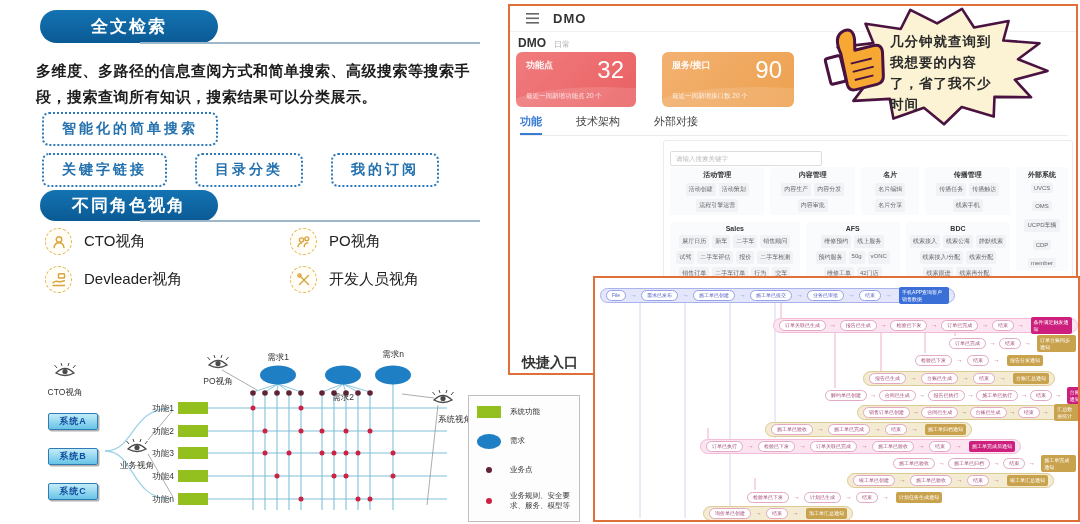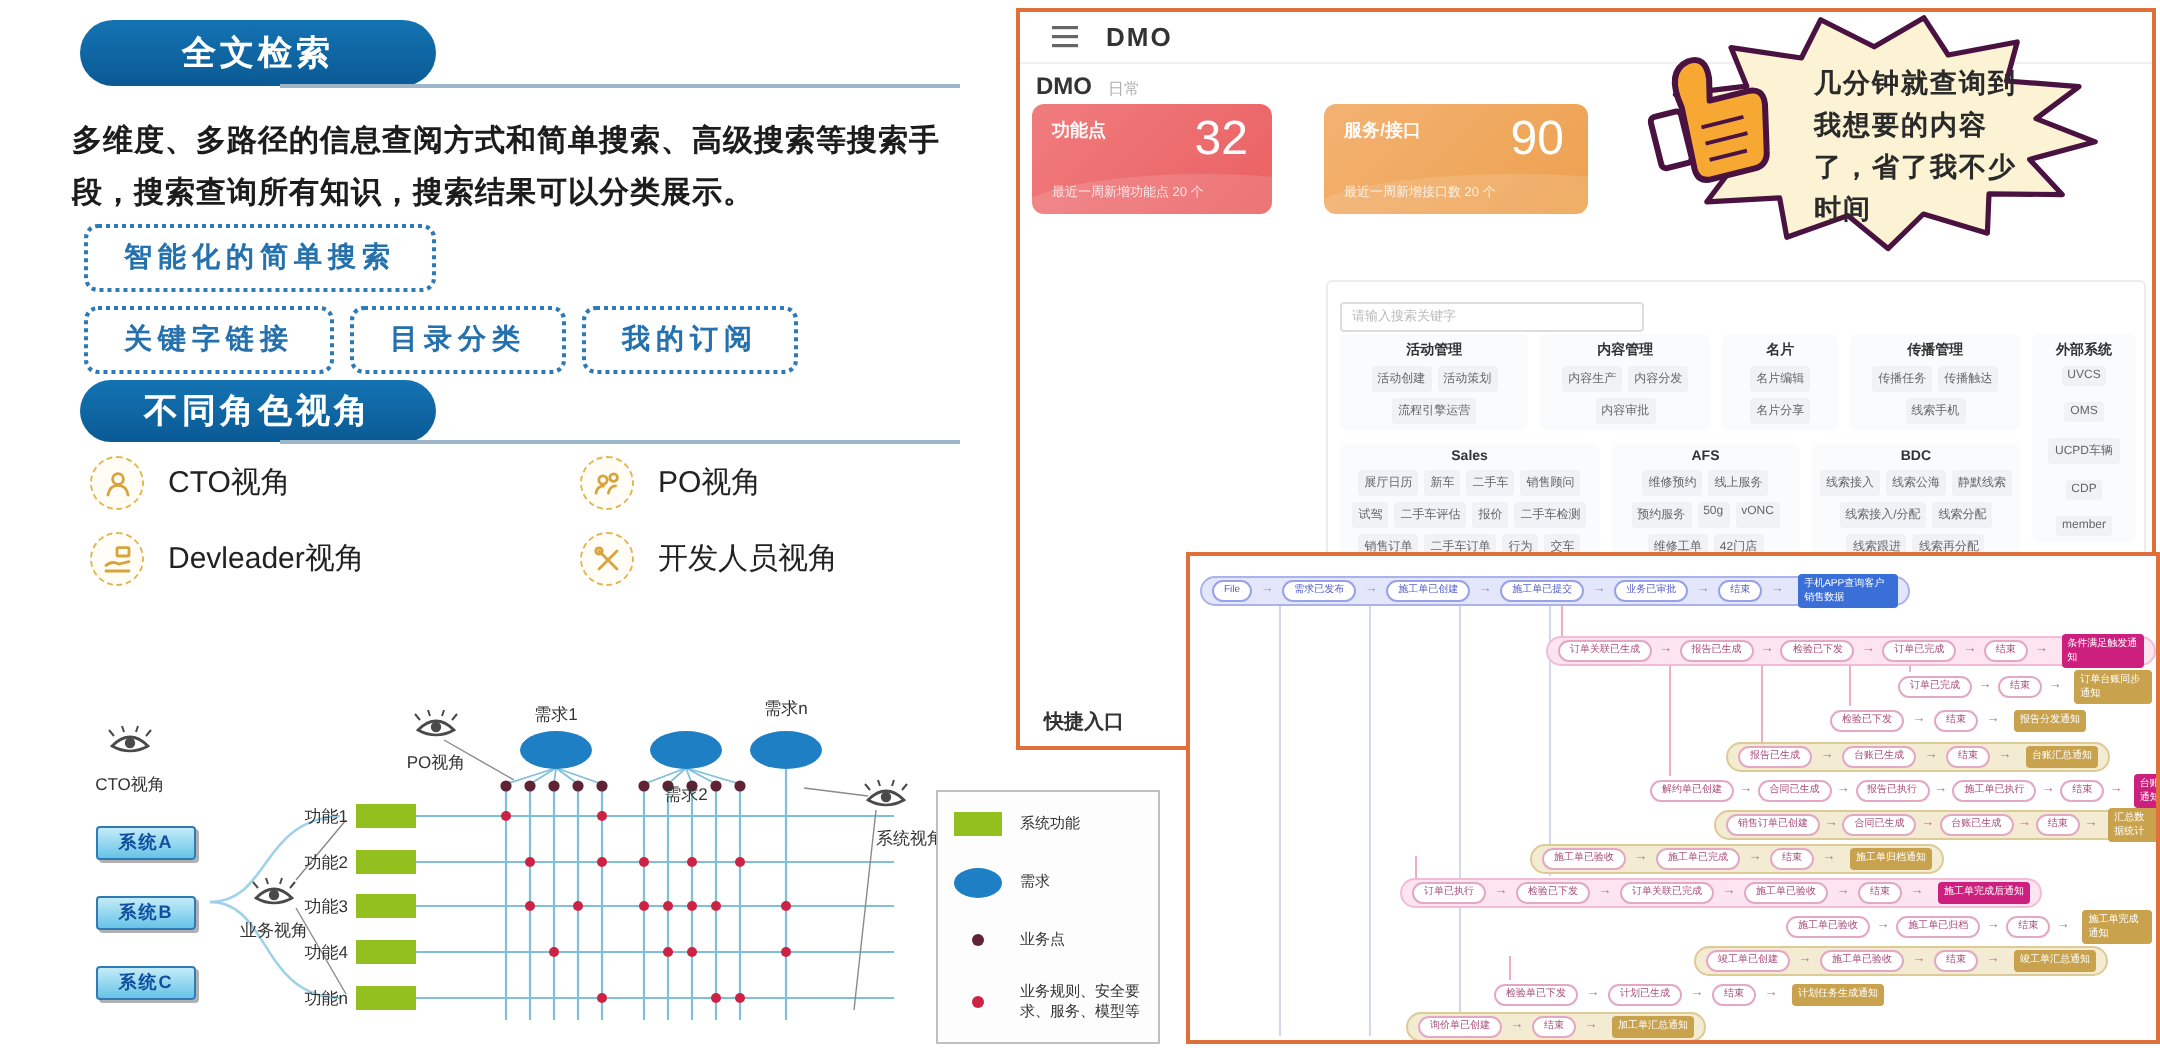--- a/index.html
+++ b/index.html
@@ -8,21 +8,21 @@
 
   
   .pill { position:absolute; background:linear-gradient(180deg,#1473b2,#0a5a94);
     color:#fff; font-size:17px; font-weight:bold; border-radius:18px;
     display:flex; align-items:center; justify-content:center; letter-spacing:2px; }
   .hrule { position:absolute; height:1.5px; background:#9db6ca; }
   .intro { position:absolute; left:36px; top:58px; width:452px; font-size:15px;
     color:#1c1c1c; font-weight:600; line-height:1.75; letter-spacing:0.5px; }
   .tagwrap { position:absolute; left:42px; top:112px; width:450px;
     display:flex; flex-direction:column; gap:7px; }
-  .tagrow { display:flex; gap:8px; }
+  .tagrow { display:flex; gap:28px; }
   .tag { border:2px dotted #2e79b8; border-radius:7px; color:#2471ae;
     font-size:14px; font-weight:bold; padding:6px 18px; letter-spacing:3px;
     background:#fff; white-space:nowrap; }
   .roles { position:absolute; left:45px; top:228px; width:430px;
     display:grid; grid-template-columns:245px 185px; row-gap:11px; }
   .role { display:flex; align-items:center; gap:12px; }
   .roleicon { width:27px; height:27px; border:1.6px dashed #e4b54e; border-radius:50%;
     display:flex; align-items:center; justify-content:center; flex:none; background:#fffdf5; }
   .rolelabel { font-size:15px; color:#222; font-weight:500; }
 
@@ -65,40 +65,40 @@
     border-bottom:1px solid #ebebeb; display:flex; gap:34px; }
   .tab { font-size:11px; color:#444; padding-bottom:6px; }
   .tab.active { color:#3a7bd5; font-weight:bold; border-bottom:2px solid #3a7bd5; }
   #bgpanel { position:absolute; left:9px; top:140px; width:127px; height:200px;
     background:#eef4fc; border-radius:4px; padding:11px 10px; }
   #bgpanel .ttl { font-size:11px; font-weight:bold; color:#333; margin-bottom:7px; }
   #bgpanel .body { font-size:6.8px; color:#93a4b8; line-height:1.95; }
   #bgpanel .owners { margin-top:13px; display:flex; flex-direction:column; gap:5px; }
   #bgpanel .owners div { font-size:7.5px; color:#5d6b7d; }
   #bgpanel .dlink { position:absolute; right:10px; bottom:9px; font-size:8px; color:#4a7dc0; }
-  .quick { position:absolute; left:12px; top:348px; font-size:10px; font-weight:bold; color:#333; }
+  .quick { position:absolute; left:12px; top:348px; font-size:14px; font-weight:bold; color:#333; }
   #modpanel { position:absolute; left:153px; top:134px; width:410px; height:232px;
     border:1px solid #ececec; border-radius:3px; background:#fff; padding:6px; overflow:hidden; }
   .searchbox { width:152px; height:15px; border:1px solid #ddd; border-radius:2px;
     font-size:6.5px; padding:0 5px; color:#555; font-family:inherit; }
   .searchbox::placeholder { color:#bbb; }
   #gridmain { position:absolute; left:6px; top:26px; width:340px; }
   .grow { display:flex; gap:6px; align-items:flex-start; }
   .ggroup { background:#fafbfd; border-radius:3px; padding:3px 4px; }
   .ghead { font-size:7px; font-weight:bold; color:#333; text-align:center; margin-bottom:3px; }
   .gchips { display:flex; flex-wrap:wrap; gap:3px; justify-content:center; }
   .chip { background:#f1f2f6; border-radius:2px; padding:2px 3px; font-size:6px;
     color:#666; white-space:nowrap; }
   #sidegroup { position:absolute; right:4px; top:26px; width:52px; }
   #sidegroup .gchips { flex-direction:column; align-items:center; gap:8px; }
 
   
   #burst { position:absolute; left:824px; top:0; width:232px; height:142px; z-index:3; }
   #burst .txt { position:absolute; left:66px; top:32px; width:108px; font-size:13.5px;
-    font-weight:bold; color:#2a2a2a; line-height:1.55; letter-spacing:1px;margin-left:17px; }
+    font-weight:bold; color:#2a2a2a; line-height:1.55; letter-spacing:1px; }
   #thumb { position:absolute; left:-4px; top:8px; transform:rotate(-14deg); }
 
   
   #flow { position:absolute; left:593px; top:276px; width:487px; height:246px;
     background:#fff; border:2.5px solid #e0703a; z-index:5; overflow:hidden; }
   .frow { position:absolute; display:flex; align-items:center; gap:2px; height:15px; }
   .band-blue { background:#e4e7fb; border:1px solid #aab2ee; border-radius:9px; padding:0 5px; }
   .band-pink { background:#fce4f1; border:1px solid #f2bcd7; border-radius:9px; padding:0 5px; }
   .band-tan  { background:#f3ebd2; border:1px solid #dcca97; border-radius:9px; padding:0 5px; }
   .band-none { padding:0 2px; }
@@ -328,20 +328,25 @@
         <div class="val">32</div>
         <div class="foot">最近一周新增功能点 20 个</div>
       </div>
       <div class="card" style="left: 152px; width: 132px; background: linear-gradient(135deg, rgb(243, 177, 113), rgb(237, 161, 79));">
         <div class="wave"></div>
         <div class="lbl">服务/接口</div>
         <div class="val">90</div>
         <div class="foot">最近一周新增接口数 20 个</div>
       </div>
     </div>
+  <div class="tabs" id="tabs">
+      <span class="tab active">功能</span>
+      <span class="tab">技术架构</span>
+      <span class="tab">外部对接</span>
+    </div>
   <div class="quick">快捷入口</div>
   <div id="modpanel">
     <input class="searchbox" type="text" placeholder="请输入搜索关键字" style="">
     <div id="gridmain">
         <div class="grow">
           <div class="ggroup">
             <div class="ghead">活动管理</div>
             <div class="gchips">
               <span class="chip">活动创建</span>
               <span class="chip">活动策划</span>

